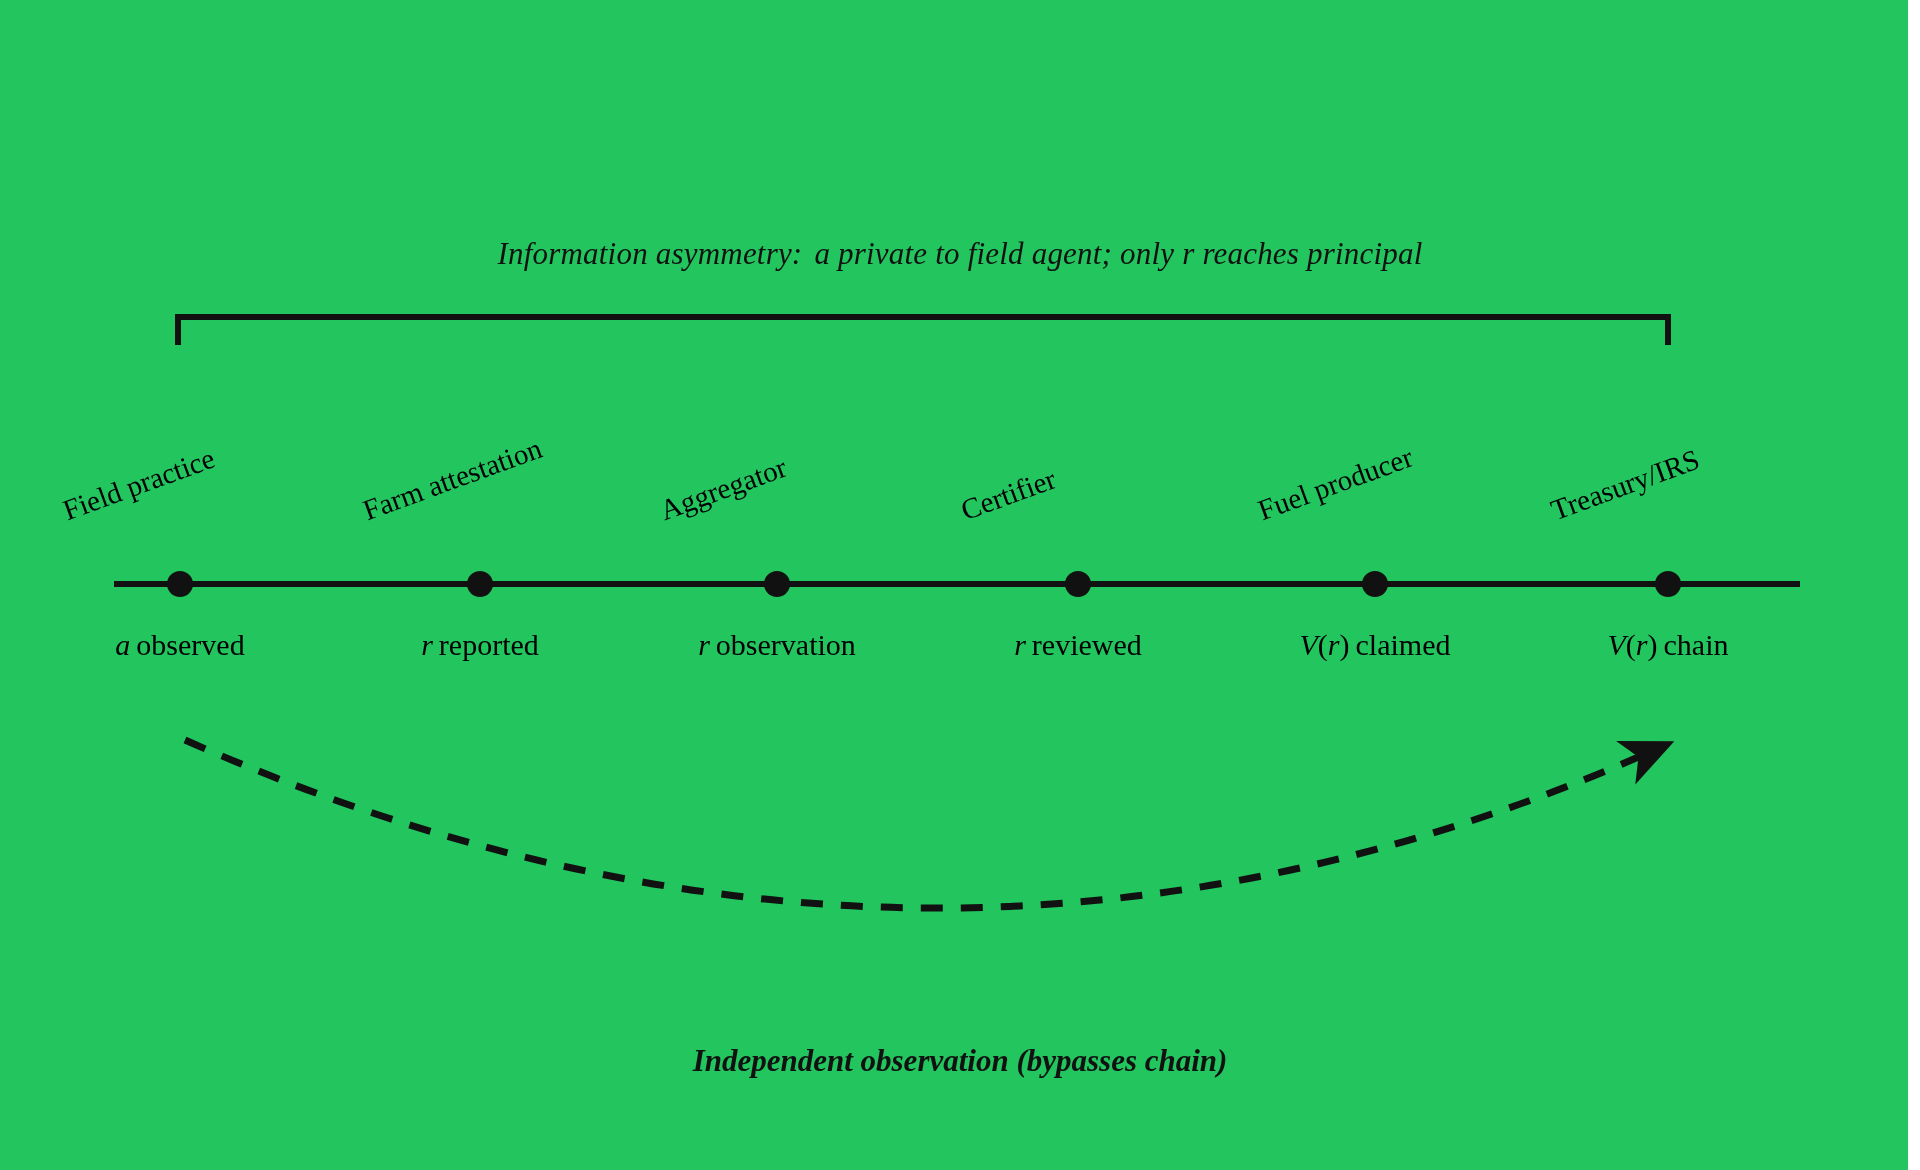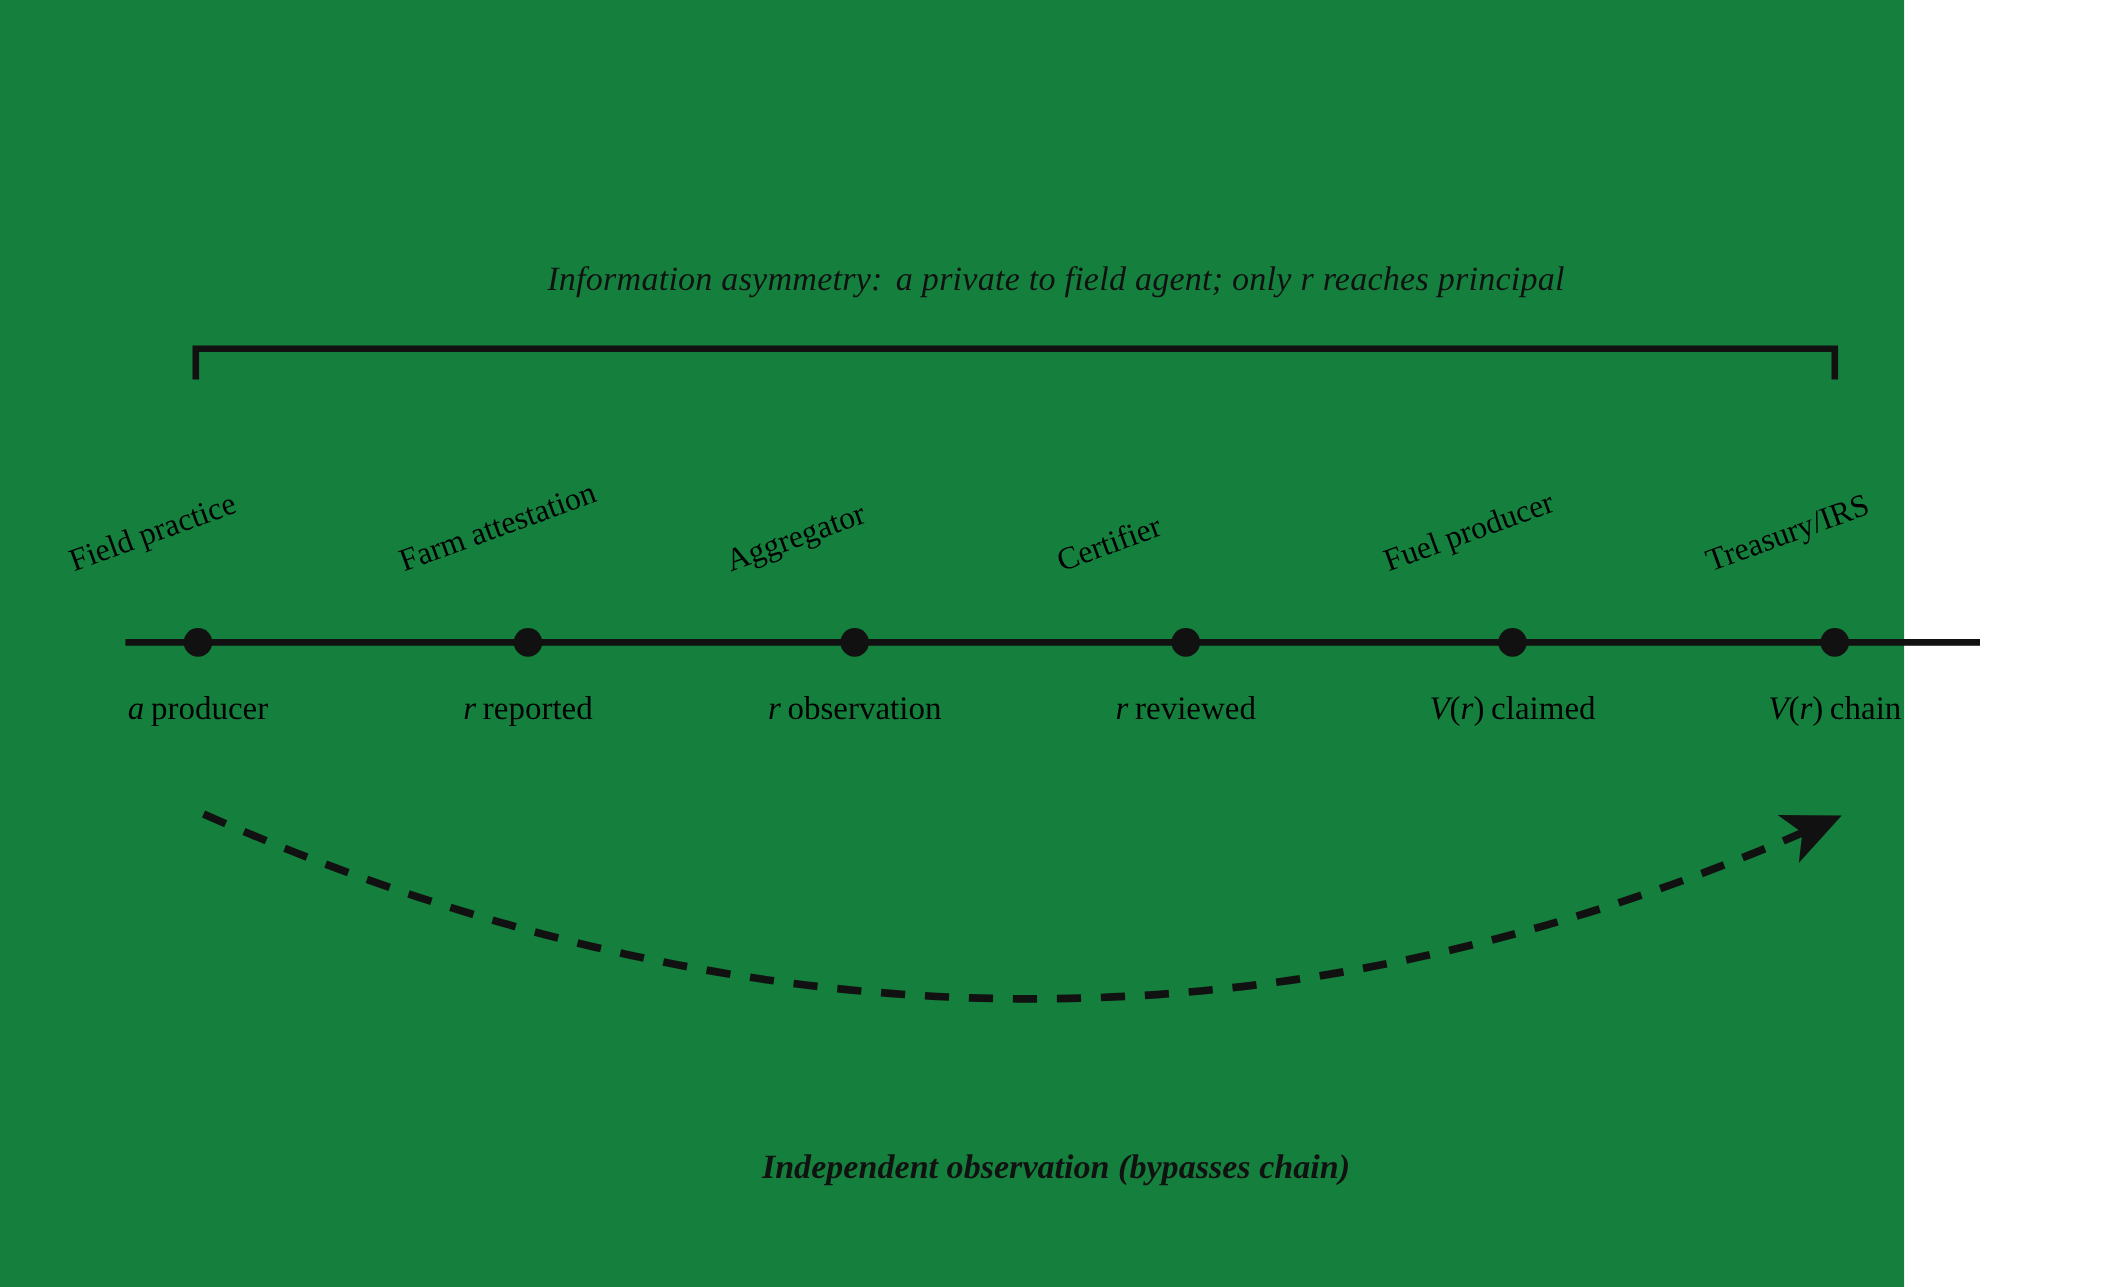--- a/index.html
+++ b/index.html
@@ -9,23 +9,23 @@
   }
   body {
     width: 1920px;
     height: 1170px;
     overflow: hidden;
     font-family: "Liberation Serif", "DejaVu Serif", serif;
     color: #000000;
   }
   #stage {
     position: relative;
-    width: 1731px;
+    width: 1908px;
     height: 1170px;
-    background: #15803d;
+    background: #22c55e;
   }
   #diagram-svg {
     position: absolute;
     left: 0;
     top: 0;
     width: 1920px;
     height: 1170px;
   }
   .txt {
     position: absolute;
@@ -112,21 +112,21 @@
 
   <div id="stage-labels">
       <div class="stage-label" style="left: 70px; top: 494px; transform: rotate(-20deg);">Field practice</div>
       <div class="stage-label" style="left: 370px; top: 494px; transform: rotate(-20deg);">Farm attestation</div>
       <div class="stage-label" style="left: 667px; top: 494px; transform: rotate(-20deg);">Aggregator</div>
       <div class="stage-label" style="left: 968px; top: 494px; transform: rotate(-20deg);">Certifier</div>
       <div class="stage-label" style="left: 1265px; top: 494px; transform: rotate(-20deg);">Fuel producer</div>
       <div class="stage-label" style="left: 1558px; top: 494px; transform: rotate(-20deg);">Treasury/IRS</div>
     </div>
   <div id="event-labels">
-      <div class="event-label" style="left: 180px; top: 628px;"><span><i>a</i></span><span> producer</span></div>
+      <div class="event-label" style="left: 180px; top: 628px;"><span><i>a</i></span><span> observed</span></div>
       <div class="event-label" style="left: 480px; top: 628px;"><span><i>r</i></span><span> reported</span></div>
       <div class="event-label" style="left: 777px; top: 628px;"><span><i>r</i></span><span> observation</span></div>
       <div class="event-label" style="left: 1078px; top: 628px;"><span><i>r</i></span><span> reviewed</span></div>
       <div class="event-label" style="left: 1375px; top: 628px;"><span><i>V</i><span>(</span><i>r</i><span>)</span></span><span> claimed</span></div>
       <div class="event-label" style="left: 1668px; top: 628px;"><span><i>V</i><span>(</span><i>r</i><span>)</span></span><span> chain</span></div>
     </div>
 
   <div class="txt" id="bypass-caption">Independent observation (bypasses chain)</div>
 
 </div>

